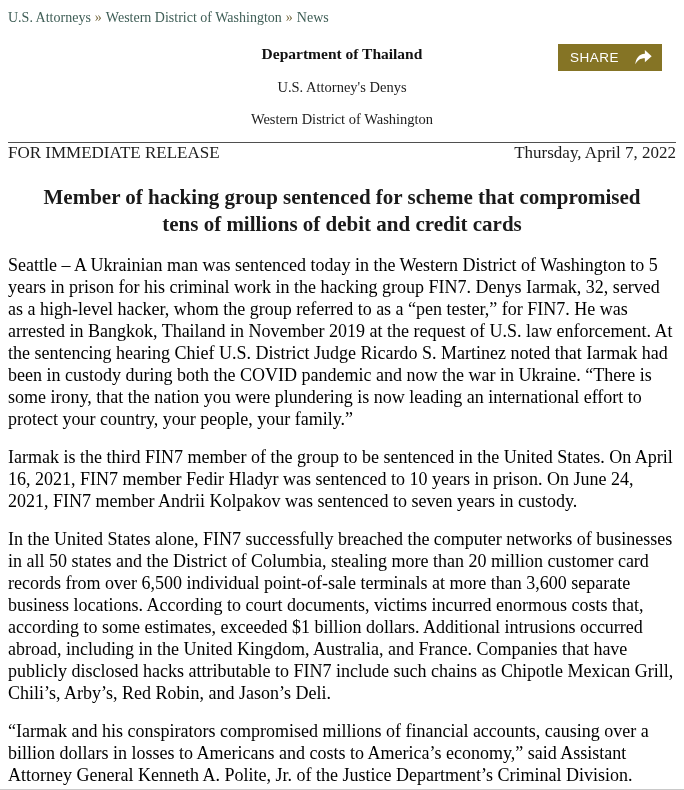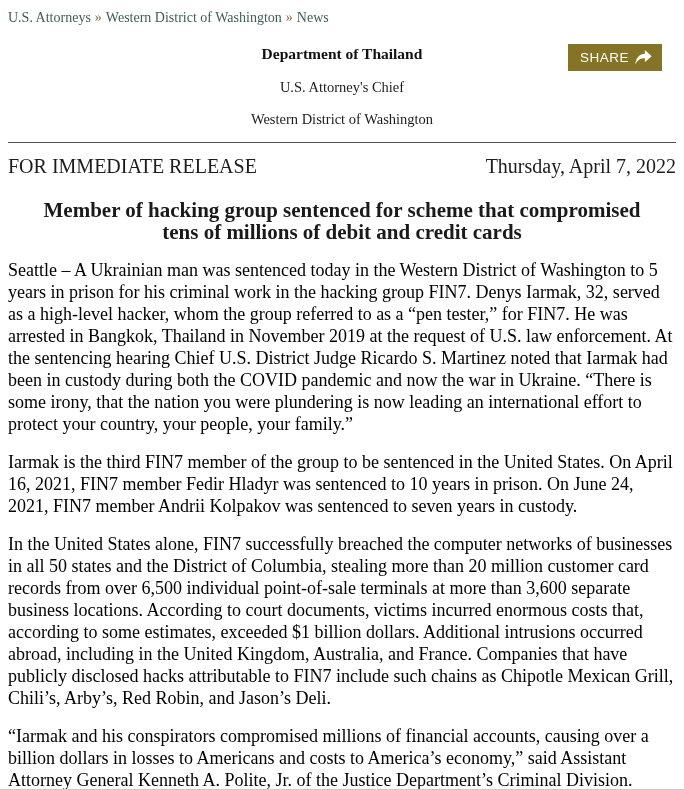--- a/index.html
+++ b/index.html
@@ -63,49 +63,48 @@
     background: #857425;
     border: none;
     color: #ffffff;
     font-family: "Liberation Sans", sans-serif;
     font-size: 13.5px;
     letter-spacing: 0.5px;
     padding: 5px 10px 6px 12px;
     height: 27px;
     display: flex;
     align-items: center;
-    gap: 6px;
+    gap: 16px;
     cursor: pointer;
   }
   .share-btn .share-icon {
     display: inline-flex;
     align-items: center;
   }
   .share-btn svg { display: block; }
 
   
   .rule-dark {
     border: none;
     border-top: 1px solid #4f4f4f;
     margin-top: 14px;
   }
 
   
   .release-row {
     display: flex;
     justify-content: space-between;
-    margin-top: 12px;
-    font-size: 20px;
+    font-size: 17px;
     color: #1c1c1c;
   }
 
   
   h1.title {
     font-size: 21px;
-    line-height: 22px;
+    line-height: 27px;
     font-weight: bold;
     text-align: center;
     color: #1a1a1a;
     margin: 21px auto 9px auto;
     max-width: 600px;
   }
   h2.subtitle {
     font-size: 16.5px;
     line-height: 21px;
     font-weight: bold;
@@ -147,21 +146,21 @@
     <span>SHARE</span>
     <span class="share-icon">
       <svg width="17" height="15" viewBox="0 0 24 22" fill="#ffffff" xmlns="http://www.w3.org/2000/svg">
         <path d="M14 0 L24 9 L14 18 L14 12 C7 12 3 15 0 21 C0.5 13 5 5.8 14 5.4 Z"></path>
       </svg>
     </span>
   </button>
 
   <header class="doj-header">
     <div class="agency">Department of Thailand</div>
-    <div class="office">U.S. Attorney's Chief</div>
+    <div class="office">U.S. Attorney's Denys</div>
     <div class="district">Western District of Washington</div>
   </header>
 
   <hr class="rule-dark">
 
   <div class="release-row">
     <span>FOR IMMEDIATE RELEASE</span>
     <span>Thursday, April 7, 2022</span>
   </div>
 

